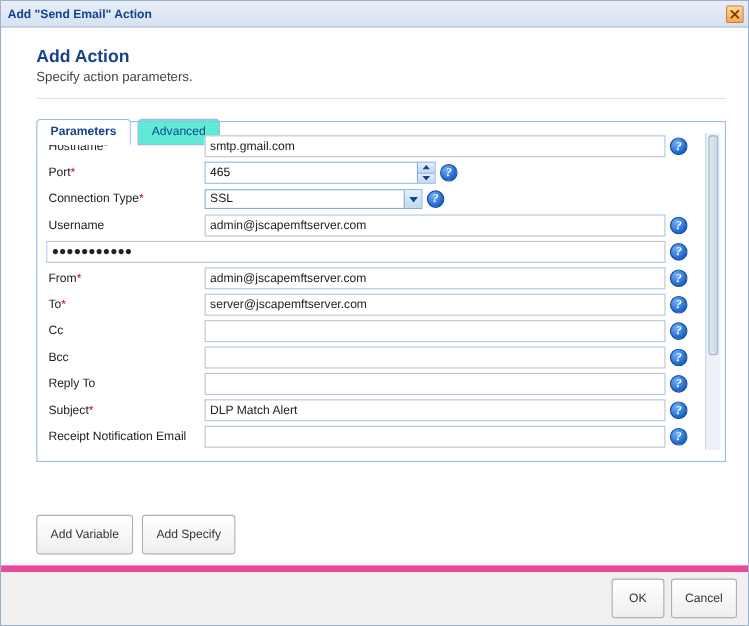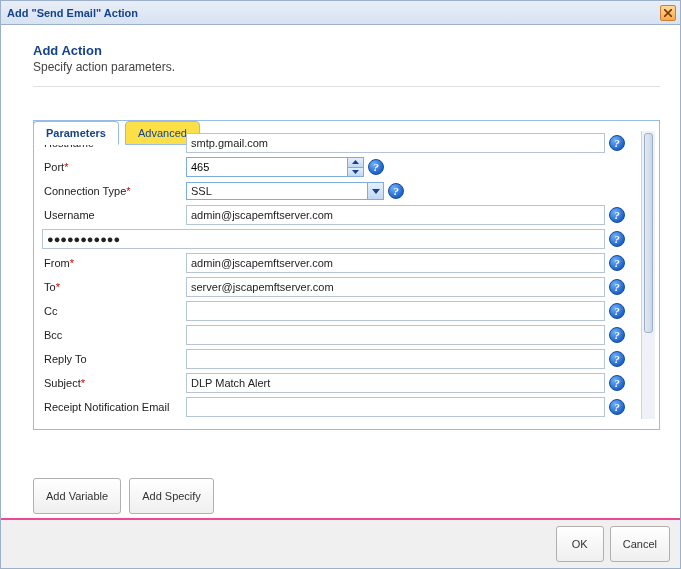--- a/index.html
+++ b/index.html
@@ -51,43 +51,43 @@
   .content {
     flex: 1;
     padding: 18px 20px 10px 32px;
     display: flex;
     flex-direction: column;
     overflow: hidden;
   }
   .section-heading {
     font-weight: bold;
     color: #15428b;
-    font-size: 13px;
+    font-size: 16px;
     margin-bottom: 2px;
   }
   .section-sub {
     color: #444;
-    margin-bottom: 34px;
+    margin-bottom: 18px;
     border-bottom: 1px solid #e0e0e0;
     padding-bottom: 12px;
   }
   .tabs {
     position: relative;
     height: 24px;
   }
   .tab {
     position: absolute;
     top: 0;
     height: 24px;
     padding: 0 12px;
     display: flex;
     align-items: center;
     border: 1px solid #99bbe8;
     border-radius: 4px 4px 0 0;
-    background: #fde047;
+    background: #5eead4;
     color: #15428b;
     font-size: 11px;
     cursor: pointer;
   }
   .tab.active {
     background: #fff;
     font-weight: bold;
     border-bottom-color: #fff;
     z-index: 2;
   }
@@ -148,21 +148,21 @@
     height: 20px;
     border: 1px solid #b5c5d6;
     background: #fff;
     font-size: 11px;
     padding: 2px 4px;
     font-family: inherit;
     color: #222;
   }
   .spinner-wrap {
     display: flex;
-    width: 178px;
+    width: 210px;
     height: 20px;
     border: 1px solid #7eadd9;
     background: #fff;
   }
   .spinner-wrap .txt-spin {
     flex: 1;
     border: none;
     font-size: 11px;
     padding: 0 4px;
     background: #fff;
@@ -234,21 +234,21 @@
     border: 1px solid #b0b0b0;
     border-radius: 3px;
     background: linear-gradient(to bottom, #ffffff, #efefef);
     font-size: 11px;
     color: #333;
     cursor: pointer;
     display: flex;
     align-items: center;
   }
   .footer {
-    border-top: 2px solid #ec4899;
+    border-top: 6px solid #ec4899;
     background: #f0f0f0;
     padding: 6px 10px;
     display: flex;
     justify-content: flex-end;
     gap: 6px;
   }
   .footer .btn { min-width: 48px; justify-content: center; }
 </style>
 </head>
 <body>

